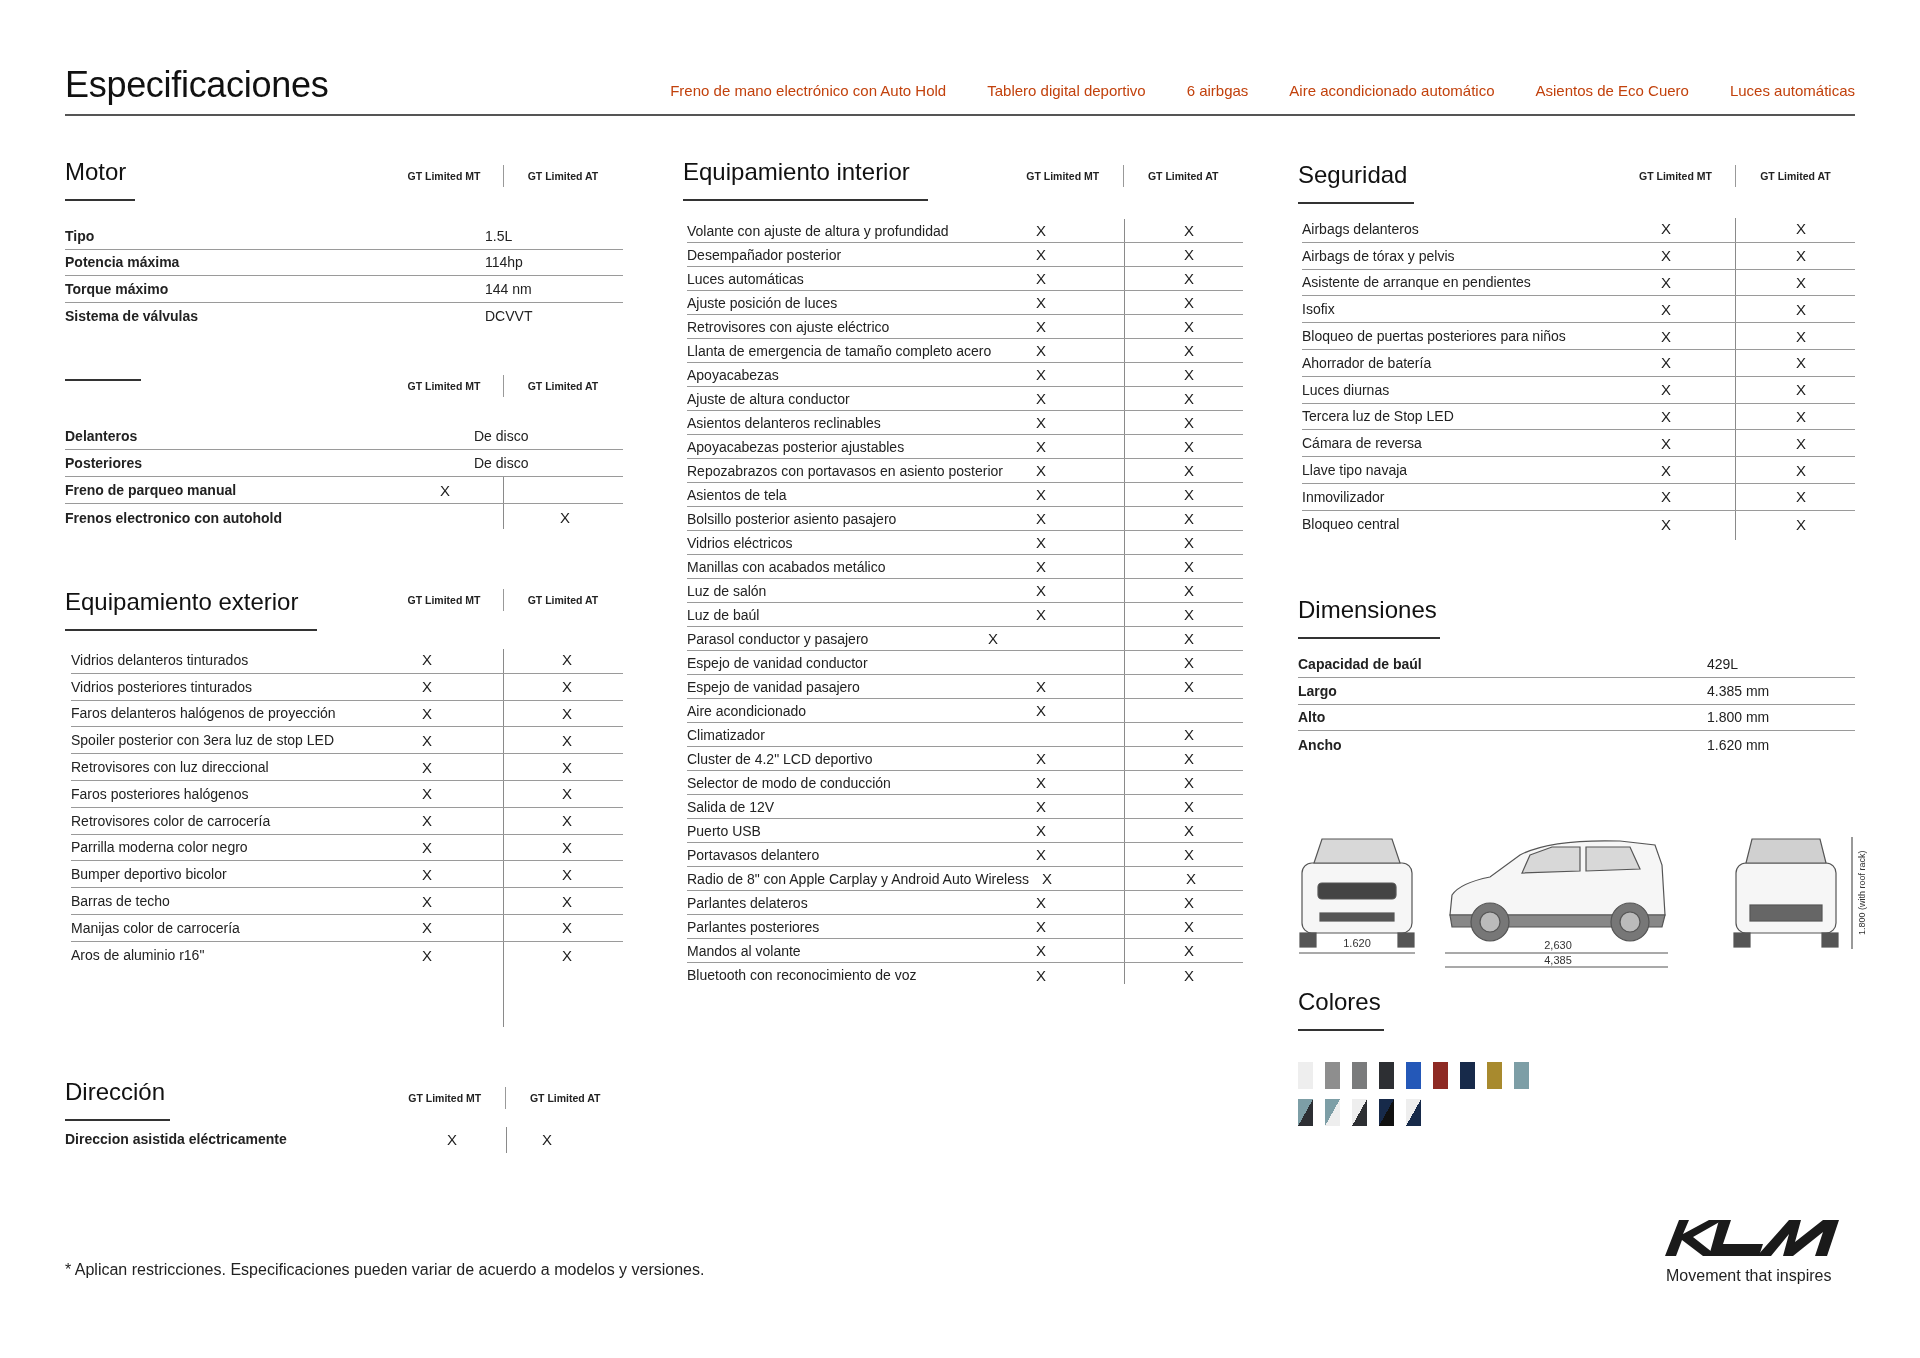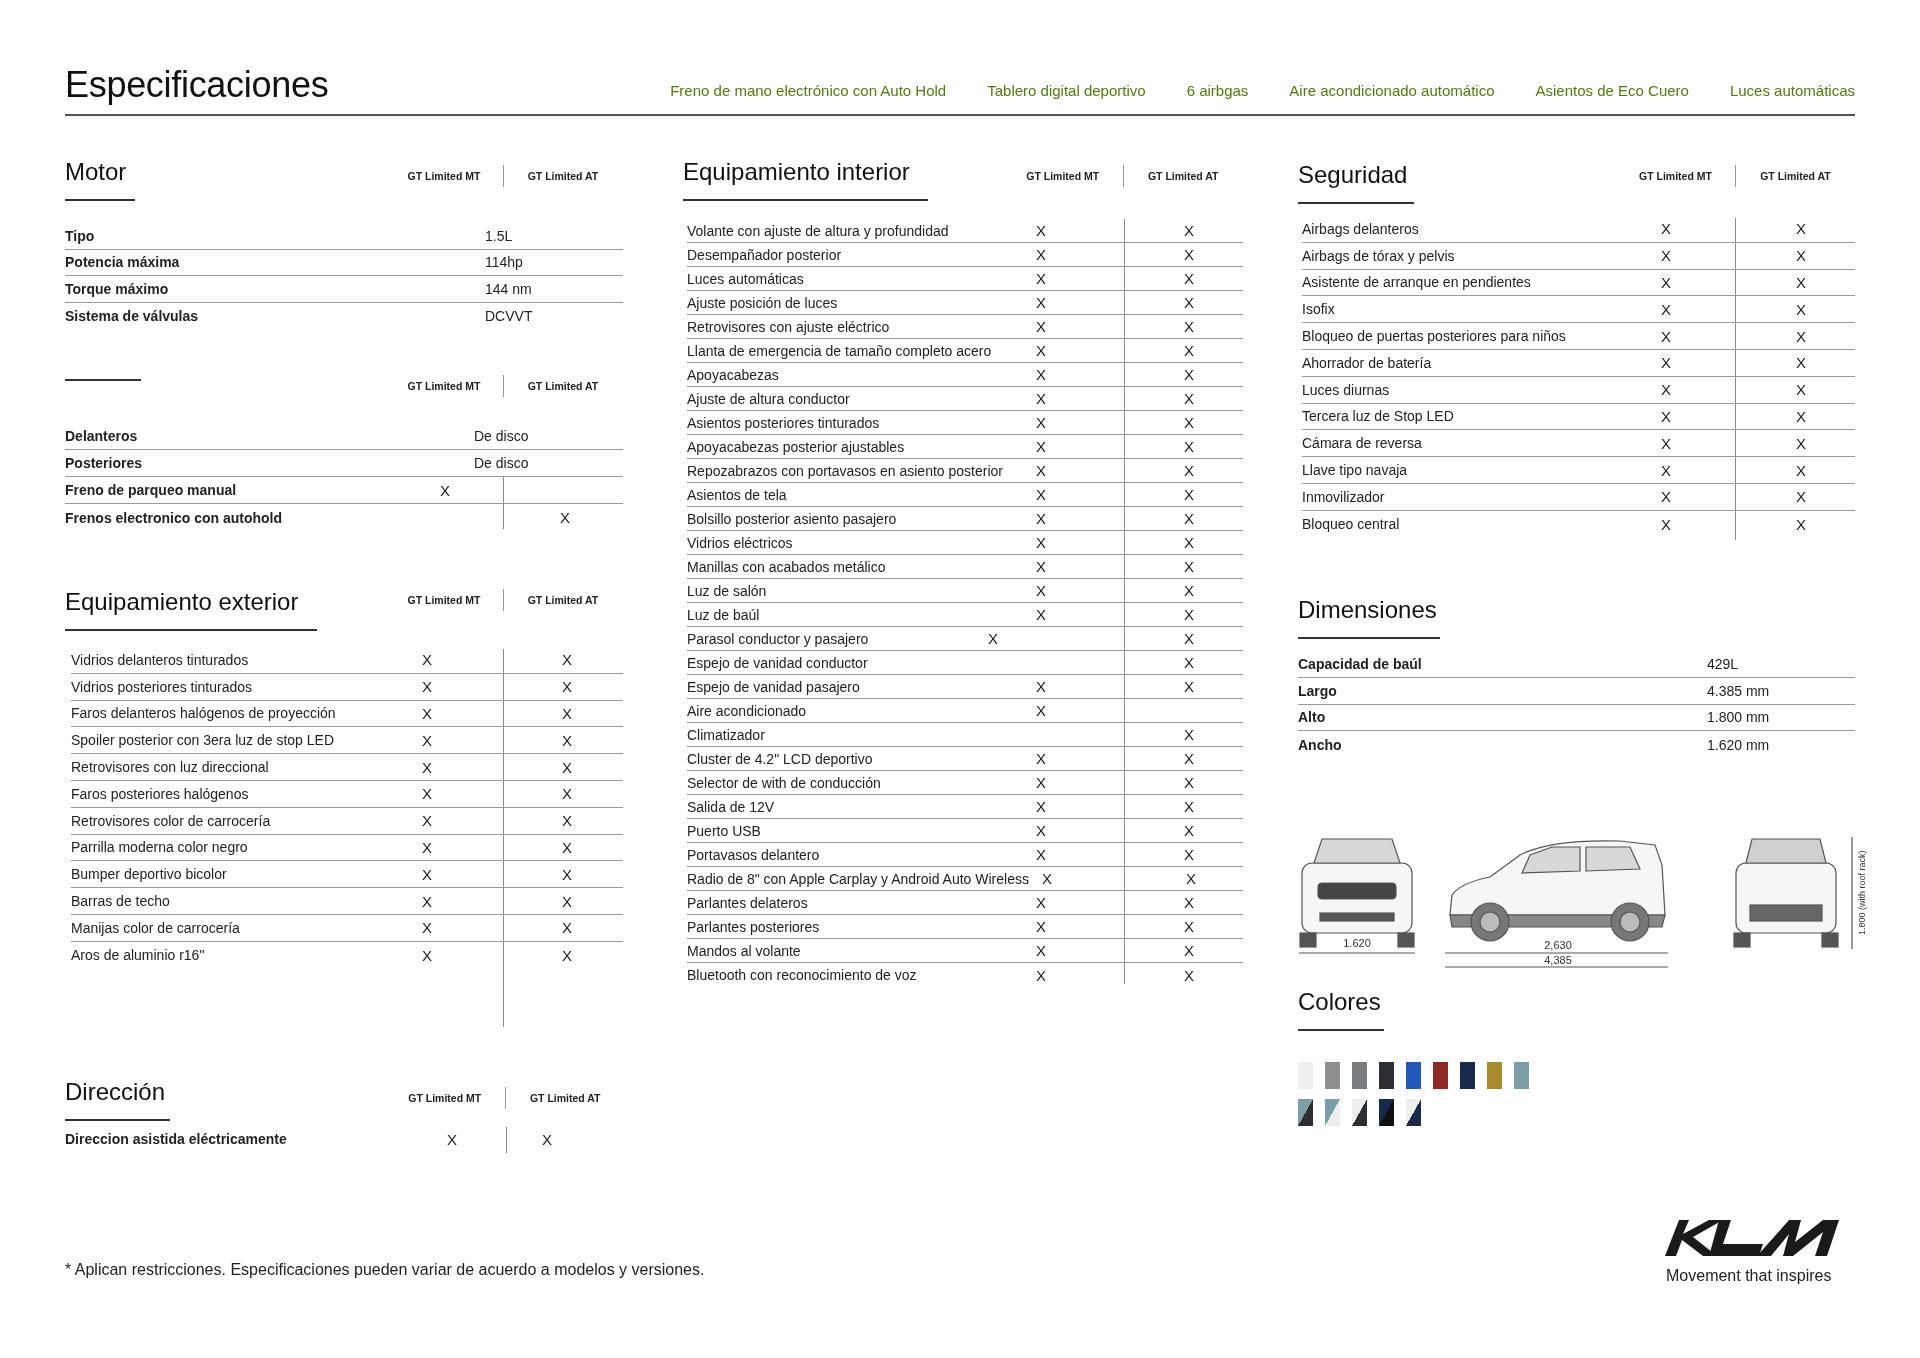--- a/index.html
+++ b/index.html
@@ -1,20 +1,20 @@
 <!DOCTYPE html>
 <html><head>
 <meta charset="utf-8">
 <style>
   * { box-sizing: border-box; margin: 0; padding: 0; }
   html, body { width: 1920px; height: 1358px; background: #ffffff; overflow: hidden; }
   body { position: relative; font-family: "Liberation Sans", sans-serif; color: #1a1a1a; }
 
   .page-title { position: absolute; left: 65px; top: 64px; font-size: 36px; font-weight: 400; letter-spacing: -0.3px; color: #111; }
-  .highlights { position: absolute; right: 65px; top: 82px; display: flex; gap: 41px; font-size: 15px; color: #4d7c0f; }
+  .highlights { position: absolute; right: 65px; top: 82px; display: flex; gap: 41px; font-size: 15px; color: #c2410c; }
   .header-rule { position: absolute; left: 65px; top: 114px; width: 1790px; height: 2px; background: #555; }
 
   .section { position: absolute; }
   .sec-title { font-size: 24px; font-weight: 400; color: #111; line-height: 30px; white-space: nowrap; }
   .sec-underline { height: 2px; background: #333; margin-top: 12px; }
   .col-headers { position: absolute; top: 8px; display: flex; align-items: center; font-size: 10.5px; font-weight: 700; color: #222; }
   .col-headers .ch { text-align: center; }
   .col-headers .div { width: 1px; height: 22px; background: #999; }
 
   .rows { position: absolute; left: 0; }
@@ -242,21 +242,21 @@
         <span class="label">Apoyacabezas</span>
         <span class="cell" style="width:40px; margin-right:108px;">X</span>
         <span class="cell" style="width:40px; margin-right:34px;">X</span>
       </div>
     <div class="row" style="height:24px;">
         <span class="label">Ajuste de altura conductor</span>
         <span class="cell" style="width:40px; margin-right:108px;">X</span>
         <span class="cell" style="width:40px; margin-right:34px;">X</span>
       </div>
     <div class="row" style="height:24px;">
-        <span class="label">Asientos posteriores tinturados</span>
+        <span class="label">Asientos delanteros reclinables</span>
         <span class="cell" style="width:40px; margin-right:108px;">X</span>
         <span class="cell" style="width:40px; margin-right:34px;">X</span>
       </div>
     <div class="row" style="height:24px;">
         <span class="label">Apoyacabezas posterior ajustables</span>
         <span class="cell" style="width:40px; margin-right:108px;">X</span>
         <span class="cell" style="width:40px; margin-right:34px;">X</span>
       </div>
     <div class="row" style="height:24px;">
         <span class="label">Repozabrazos con portavasos en asiento posterior</span>
@@ -317,21 +317,21 @@
         <span class="label">Climatizador</span>
         <span class="cell" style="width:40px; margin-right:108px;"></span>
         <span class="cell" style="width:40px; margin-right:34px;">X</span>
       </div>
     <div class="row" style="height:24px;">
         <span class="label">Cluster de 4.2" LCD deportivo</span>
         <span class="cell" style="width:40px; margin-right:108px;">X</span>
         <span class="cell" style="width:40px; margin-right:34px;">X</span>
       </div>
     <div class="row" style="height:24px;">
-        <span class="label">Selector de with de conducción</span>
+        <span class="label">Selector de modo de conducción</span>
         <span class="cell" style="width:40px; margin-right:108px;">X</span>
         <span class="cell" style="width:40px; margin-right:34px;">X</span>
       </div>
     <div class="row" style="height:24px;">
         <span class="label">Salida de 12V</span>
         <span class="cell" style="width:40px; margin-right:108px;">X</span>
         <span class="cell" style="width:40px; margin-right:34px;">X</span>
       </div>
     <div class="row" style="height:24px;">
         <span class="label">Puerto USB</span>

